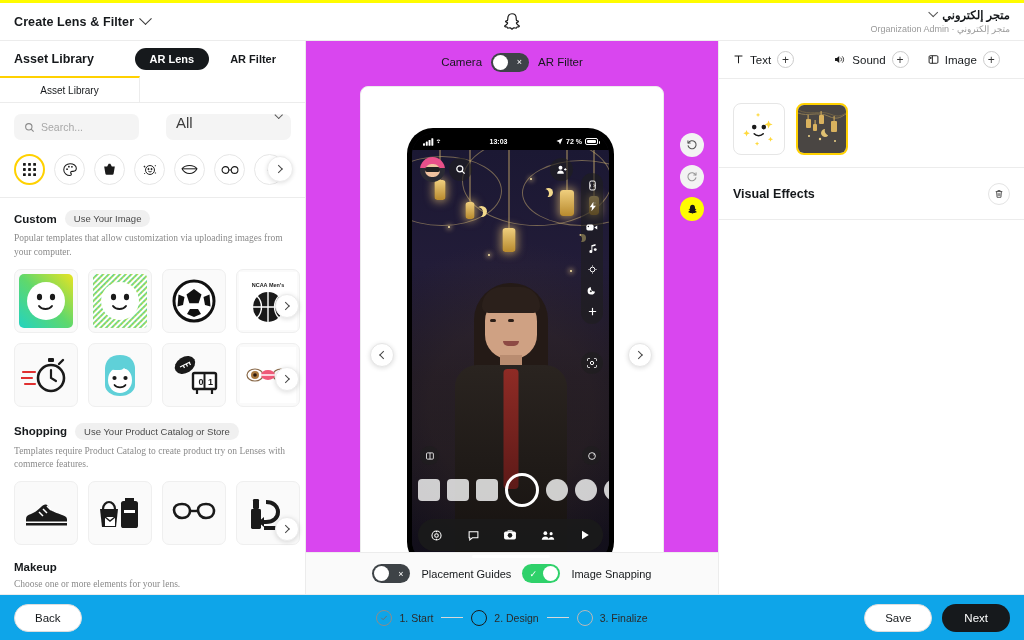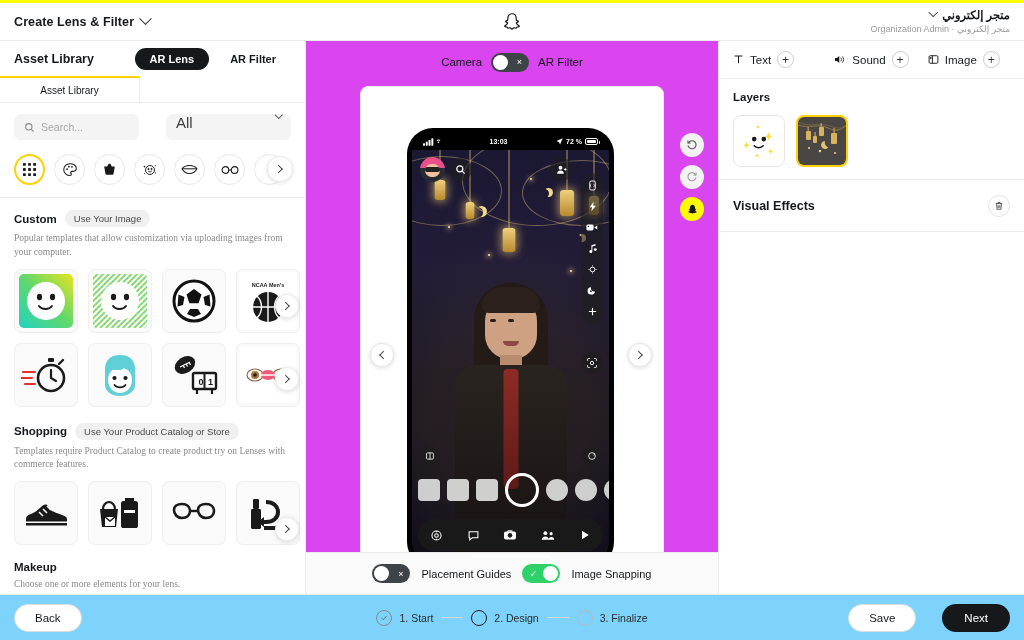--- a/index.html
+++ b/index.html
@@ -194,35 +194,35 @@
   .layer-row { display:flex; gap:11px; margin-top:12px; }
   .layer { width:52px; height:52px; border-radius:8px; background:#fff; border:1px solid #e6e6e6;
            display:flex; align-items:center; justify-content:center; overflow:hidden; cursor:pointer; }
   .layer.sel { border:2px solid #FFD100; }
   .r-ve { height:52px; display:flex; align-items:center; padding:0 14px; border-bottom:1px solid #ececec; }
   .r-vet { font-size:12.5px; font-weight:bold; color:#16191c; }
   .trash { margin-left:auto; width:22px; height:22px; border-radius:50%; border:1px solid #e4e4e4;
            display:flex; align-items:center; justify-content:center; cursor:pointer; }
 
   
-  .footer { position:absolute; left:0; bottom:0; width:1024px; height:46px; background:#7dd3fc;
+  .footer { position:absolute; left:0; bottom:0; width:1024px; height:46px; background:#0ea5e9;
             border-top:1px solid #ececec; display:flex; align-items:center; }
   .btn-o { border:1px solid #ddd; background:#fff; border-radius:16px; padding:7px 20px; font-size:11.5px;
            color:#16191c; cursor:pointer; font-family:"Liberation Sans", sans-serif; }
   .btn-d { background:#16191c; color:#fff; border:0; border-radius:16px; padding:8px 22px; font-size:11.5px;
            cursor:pointer; font-family:"Liberation Sans", sans-serif; }
   .steps { position:absolute; left:0; right:0; display:flex; align-items:center; justify-content:center; gap:8px; }
   .step { display:flex; align-items:center; gap:7px; }
   .step-c { width:16px; height:16px; border-radius:50%; border:1.4px solid #b9b9b9; display:flex;
             align-items:center; justify-content:center; }
   .step-c.done { border-color:#8c8c8c; }
   .step-c.cur { border-color:#1a1a1a; border-width:1.6px; }
   .step-l { font-size:10.5px; color:#2b2b2b; }
   .step-dash { width:22px; height:1px; background:#d8d8d8; }
-  .f-right { margin-left:auto; padding-right:14px; display:flex; gap:26px; align-items:center; }
+  .f-right { margin-left:auto; padding-right:14px; display:flex; gap:10px; align-items:center; }
   .f-left { padding-left:14px; }
   svg { display:block; }
 </style>
 </head>
 <body>
 
 <div id="app">
   <div class="yellow-strip"></div>
 
   <div class="topbar">
@@ -810,21 +810,20 @@
             <path d="M5.6 2.2v9.6"></path>
               <circle cx="3.5" cy="5" r=".7" fill="#1a1a1a"></circle>
           </svg>
         </span>
         <span class="r-lbl">Image</span>
         <span class="plusbtn">+</span>
       </div>
     </div>
 
     <div class="r-layers">
-      <div class="r-lt">Layers</div>
       <div class="layer-row">
         <div class="layer">
           <svg width="46" height="46" viewBox="0 0 48 48">
             <rect width="48" height="48" fill="#fff"></rect>
             <circle cx="19" cy="22" r="2.4" fill="#1a1a1a"></circle>
               <circle cx="29" cy="22" r="2.4" fill="#1a1a1a"></circle>
             <path d="M19 29c2.2 2.6 7 2.6 9.4 0" stroke="#1a1a1a" stroke-width="1.6" fill="none" stroke-linecap="round"></path>
             <path d="M34 15l1.2 3 3 1.2-3 1.2-1.2 3-1.2-3-3-1.2 3-1.2z" fill="#FFD93B"></path>
             <path d="M11 25l1 2.4 2.4 1-2.4 1-1 2.4-1-2.4-2.4-1 2.4-1z" fill="#FFD93B"></path>
             <path d="M36 32l.8 1.9 1.9.8-1.9.8-.8 1.9-.8-1.9-1.9-.8 1.9-.8z" fill="#FFD93B"></path>

